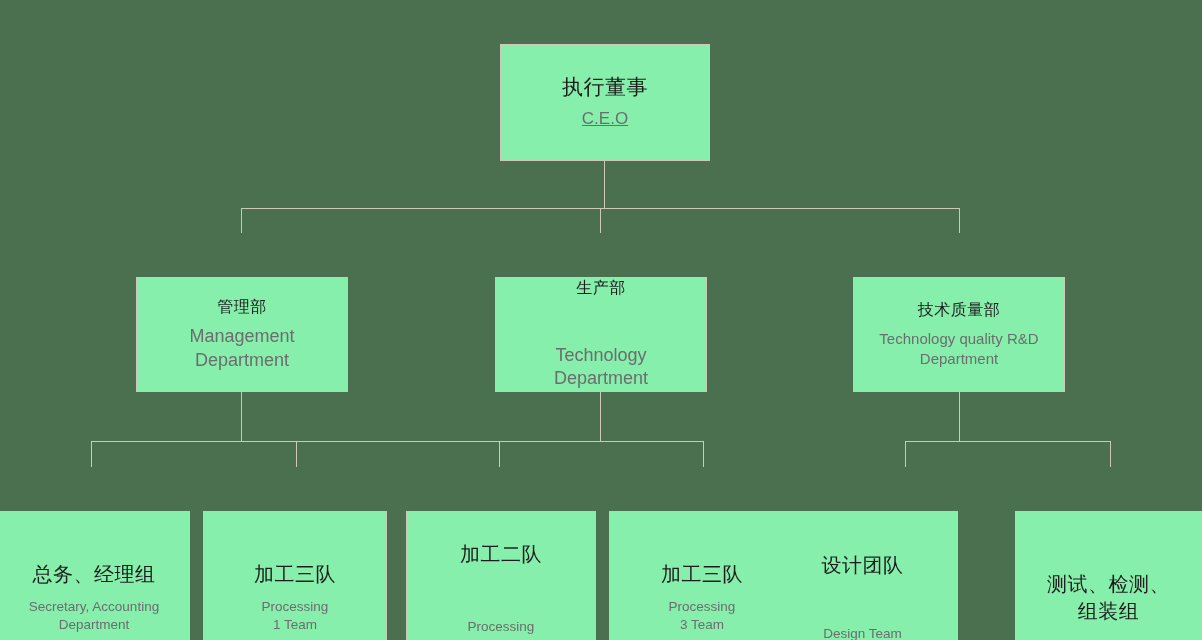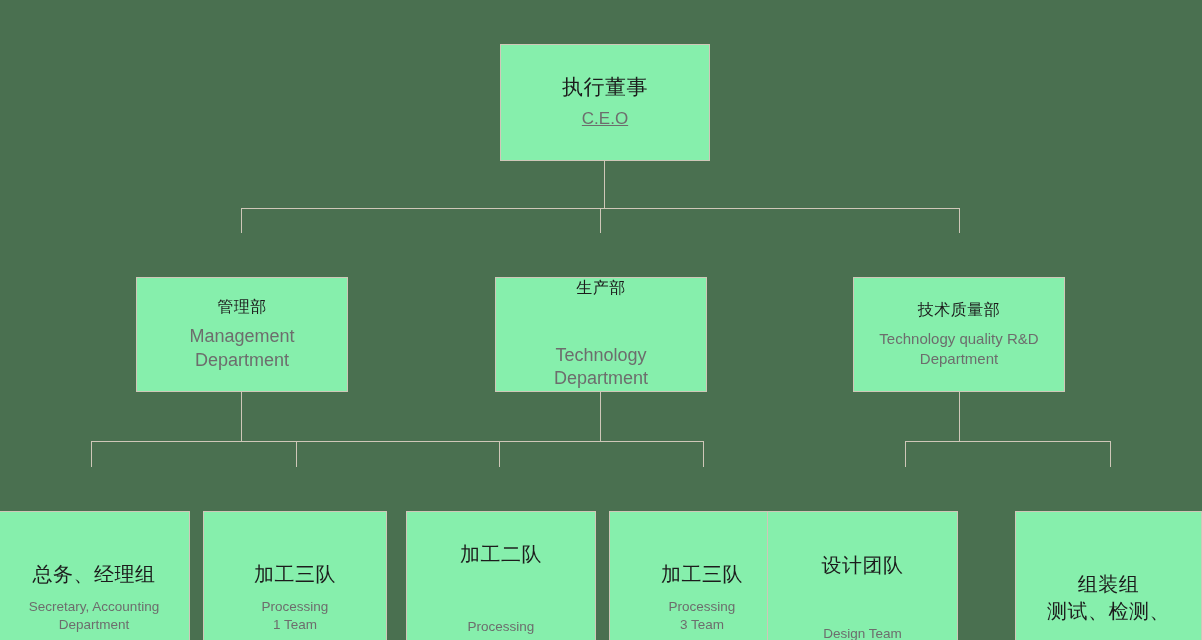--- a/index.html
+++ b/index.html
@@ -179,18 +179,18 @@
 
   <div class="node node-l3" id="node-design">
     <div class="title-cn">设计团队</div>
     <div class="title-en">
       <div>Design Team</div>
     </div>
   </div>
 
   <div class="node node-l3" id="node-test">
     <div class="title-cn">
+      <div>测试、检测、</div>
       <div>组装组</div>
-      <div>测试、检测、</div>
     </div>
   </div>
 
 </div>
 
 </body></html>

